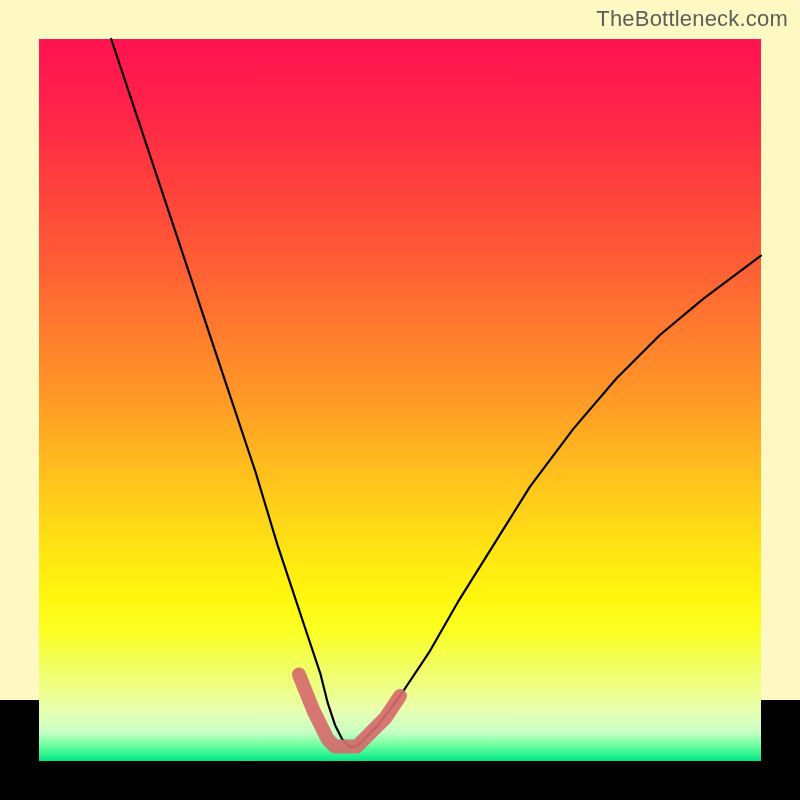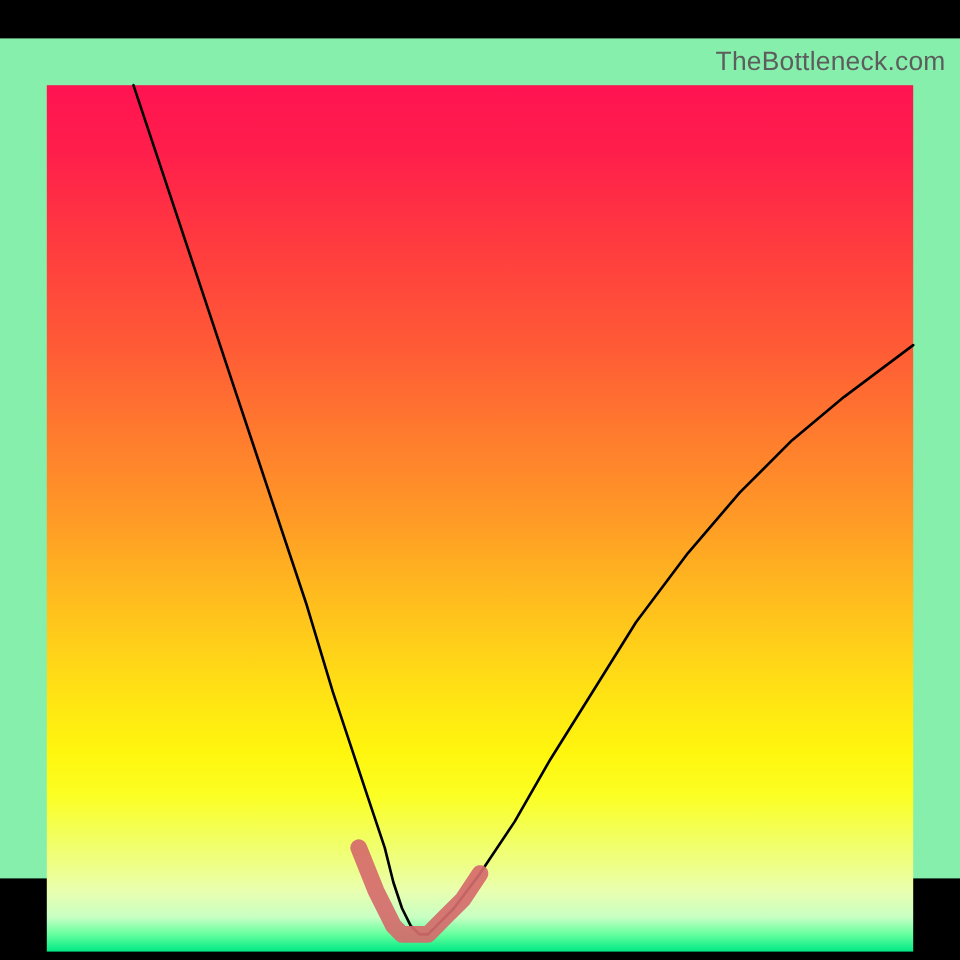--- a/index.html
+++ b/index.html
@@ -8,22 +8,21 @@
     width: 800px;
     height: 800px;
     overflow: hidden;
     background: #000;
     font-family: Arial, Helvetica, sans-serif;
   }
   .outer {
     position: relative;
     width: 800px;
     height: 700px;
-    background: #86efac;
-    margin-top: 32px;
+    background: #fef9c3;
   }
   .plot {
     position: absolute;
     left: 39px;
     top: 39px;
     width: 722px;
     height: 722px;
     
     background: linear-gradient(
       to bottom,

